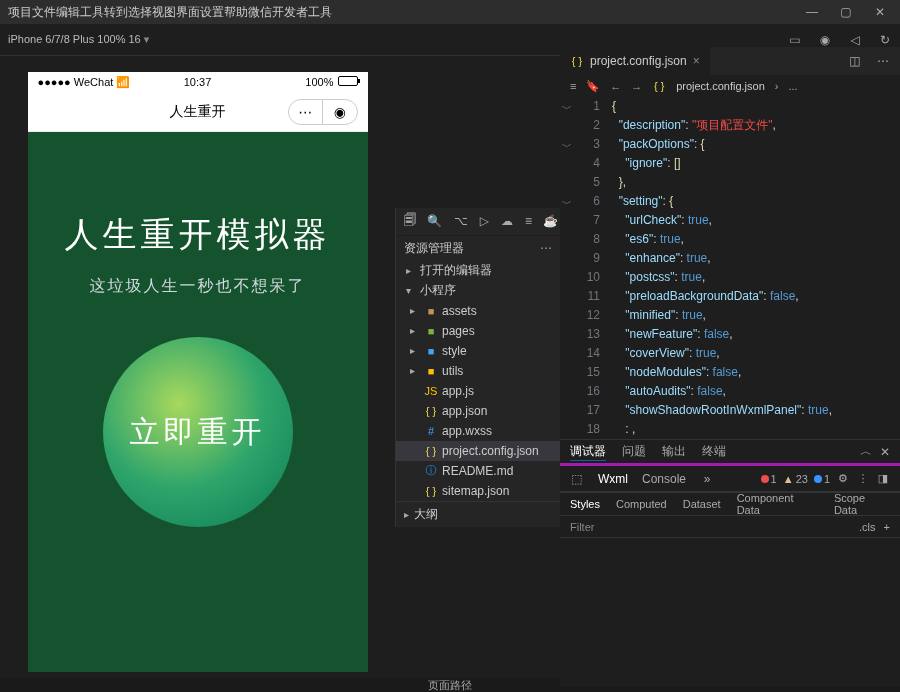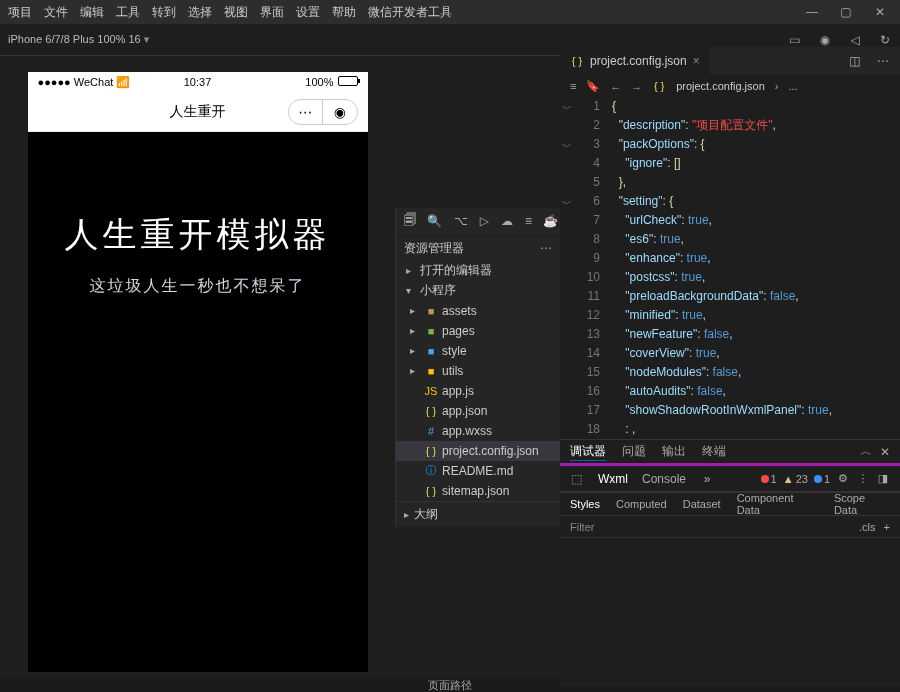--- a/index.html
+++ b/index.html
@@ -1,20 +1,20 @@
 <!DOCTYPE html>
 <html><head>
 <meta charset="utf-8">
 <style>
 * { margin: 0; padding: 0; box-sizing: border-box; font-family: "Microsoft YaHei", "PingFang SC", sans-serif; }
 body { background: #1e1e1e; color: #ccc; width: 900px; height: 692px; overflow: hidden; font-size: 12px; }
 
 
 .titlebar { height: 24px; background: #2d2d2d; display: flex; align-items: center; padding: 0 8px; }
-.menu { display: flex; gap: 12px; font-size: 12px; color: #ccc; }
+.menu { display: flex; font-size: 12px; color: #ccc; }
 .menu span { cursor: pointer; }
 .title-text { margin-left: 20px; font-size: 11px; color: #888; }
 .win-controls { margin-left: auto; display: flex; gap: 10px; align-items: center; }
 .win-btn { width: 24px; height: 24px; display:flex;align-items:center;justify-content:center;color:#aaa;cursor:pointer;}
 
 
 .device-row { height: 32px; background: #1e1e1e; display: flex; align-items:center; padding:0 8px; border-bottom:1px solid #333;}
 .device-txt { font-size:11px; color:#bbb;}
 .device-dd::after { content:" ▾"; color:#888;}
 .device-icons { margin-left:auto; display:flex; gap:16px; color:#aaa; align-items:center;}
@@ -30,21 +30,21 @@
 .phone-status .mid { margin-left:auto; margin-right:auto; position:absolute; left:50%; transform:translateX(-50%);}
 .phone-status .right{ margin-left:auto;}
 .batt { display:inline-block; width:20px;height:10px;border:1px solid #000;border-radius:2px;position:relative;margin-left:4px;}
 .batt::after{content:"";position:absolute;right:-3px;top:2px;width:2px;height:4px;background:#000;}
 .batt-fill{background:#000;height:100%;width:100%;}
 .phone-nav { background:#fff; height:40px; display:flex; align-items:center; padding:0 10px; color:#000; font-size:14px; position:relative; border-bottom:1px solid #eee;}
 .phone-nav .apptitle { margin:0 auto;}
 .capsule { position:absolute; right:10px; display:flex; border:1px solid #ccc; border-radius:14px; height:26px; width:70px;}
 .capsule > div { flex:1; display:flex;align-items:center;justify-content:center;color:#000;}
 .capsule > div:first-child{border-right:1px solid #ccc;}
-.phone-body { flex:1; background:#000000; display:flex; flex-direction:column; align-items:center; padding-top:80px;}
+.phone-body { flex:1; background:#14532d; display:flex; flex-direction:column; align-items:center; padding-top:80px;}
 .h1 { color:#fff; font-size:34px; font-weight:400; letter-spacing:4px;}
 .sub { color:#d0d8e0; font-size:16px; margin-top:18px; letter-spacing:2px;}
 .ball { margin-top:40px; width:190px; height:190px; border-radius:50%; background: radial-gradient(circle at 40% 35%, #a8d95d, #2fa56b 50%, #0a7a56); display:flex; align-items:center; justify-content:center;}
 .ball-txt { color:#fff; font-size:30px; letter-spacing:4px;}
 
 
 .explorer { width: 165px; background:#252526; display:flex; flex-direction:column; border-left:1px solid #333;}
 .icon-strip { height:28px; display:flex; align-items:center; gap:12px; padding:0 8px; color:#aaa; border-bottom:1px solid #1e1e1e;}
 .icon-strip .ic.active { color:#fff;}
 .exp-header { display:flex; align-items:center; padding:4px 8px; font-size:12px; color:#ccc;}
@@ -162,20 +162,23 @@
       <div class="phone-nav">
         <span class="apptitle">人生重开</span>
         <div class="capsule">
           <div>⋯</div>
           <div>◉</div>
         </div>
       </div>
       <div class="phone-body">
         <div class="h1">人生重开模拟器</div>
         <div class="sub">这垃圾人生一秒也不想呆了</div>
+        <div class="ball">
+          <div class="ball-txt">立即重开</div>
+        </div>
       </div>
     </div>
   </div>
 
   <div class="explorer">
     <div class="icon-strip">
       <span class="ic active">🗐</span>
       <span class="ic">🔍</span>
       <span class="ic">⌥</span>
       <span class="ic">▷</span>

